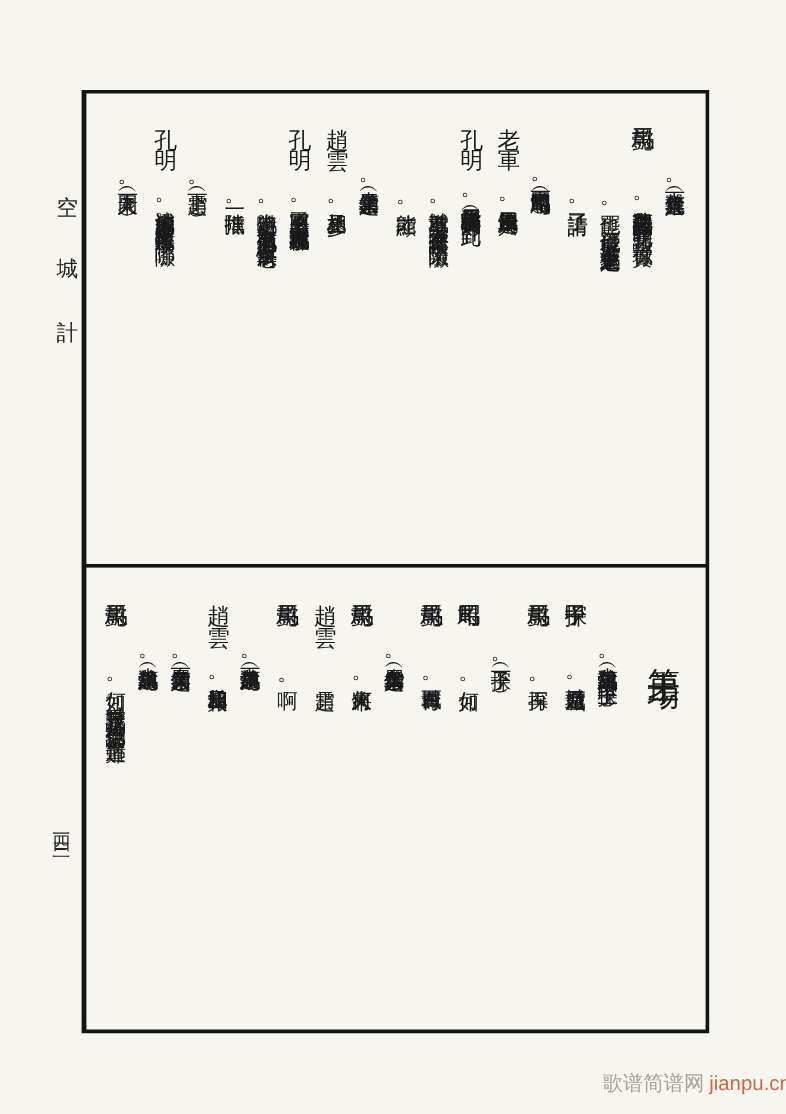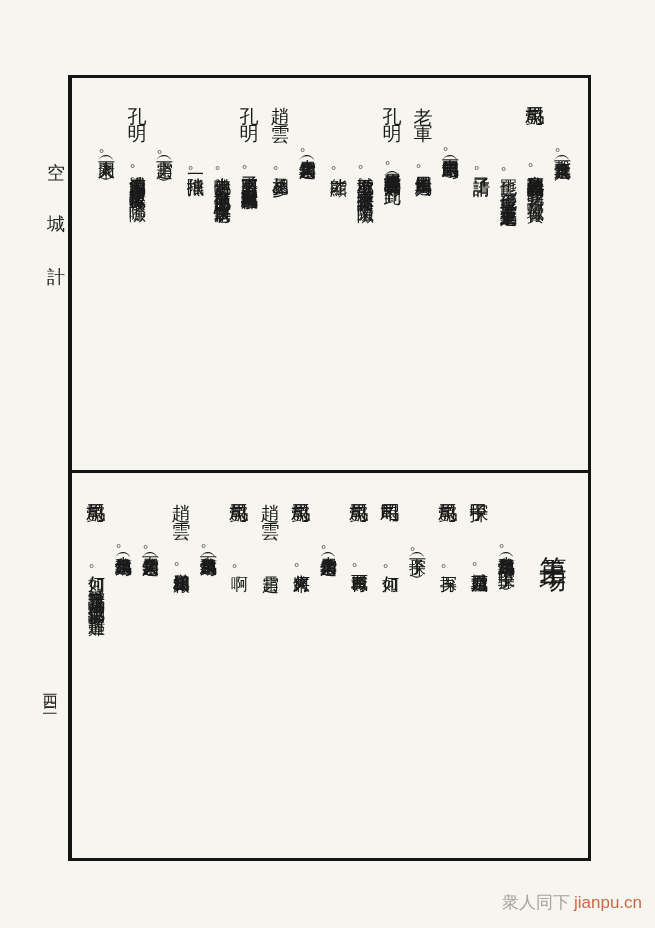--- a/index.html
+++ b/index.html
@@ -164,16 +164,16 @@
         <div class="direction-col">（趙雲領衆蜀兵下。）</div>
         <div class="direction-col">（司馬懿領衆魏兵上。）</div>
         <div class="speech-entry">
           <div class="name">司馬懿</div>
           <div class="col">如何。我說是實城。你們說是空城。難道那</div>
         </div>
       </div>
   </div>
 
   <div class="watermark">
-    <span class="wm-name">衆人同下</span><span class="wm-url">jianpu.cn</span>
+    <span class="wm-name">歌谱简谱网</span><span class="wm-url">jianpu.cn</span>
   </div>
 
 </div>
 
 </body></html>

